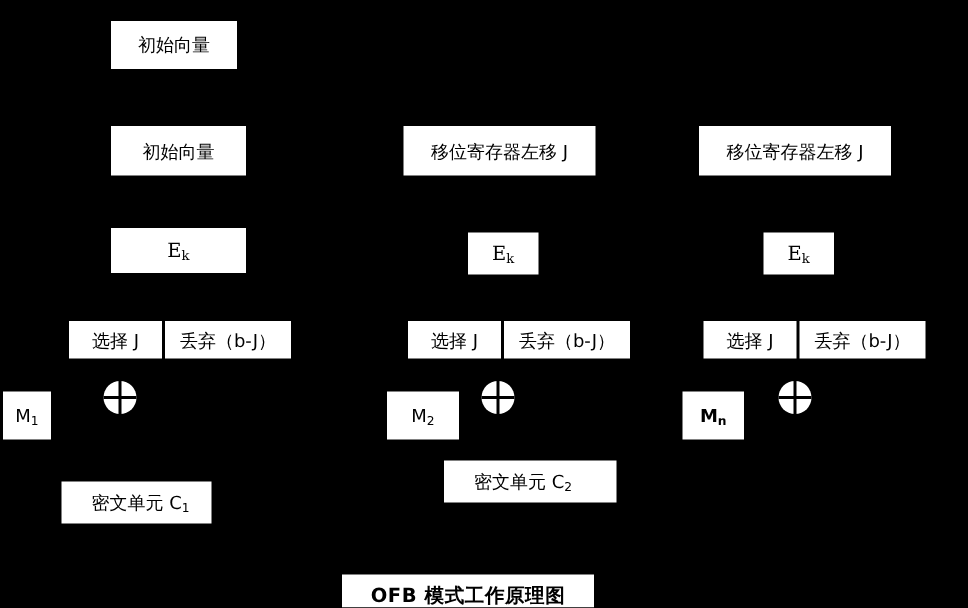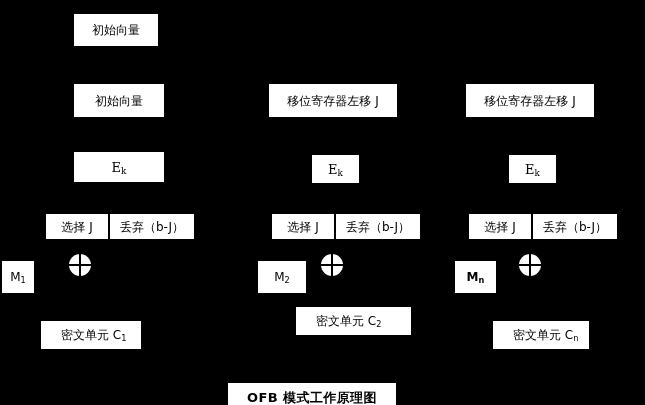--- a/index.html
+++ b/index.html
@@ -176,21 +176,18 @@
       <span>丢弃（b-J）</span>
     </div>
   </div>
 
   <div class="box msym" style="left:455px; top:249px; width:41px; height:32px;font-weight:bold;">
     <span><span>M</span><sub>n</sub></span>
   </div>
 
   <div class="xor" style="left:519px; top:254px;"></div>
 
-  <div class="box cn label-left" style="left:493px; top:309px; width:96px; height:28px;">
-    <span><span>密文单元 C</span><sub>n</sub></span>
-  </div>
 
   <div class="box cn title-box" style="left:228px; top:371px; width:168px; height:28px;">
     <span>OFB 模式工作原理图</span>
   </div>
 
 </div>
 
 </body></html>

